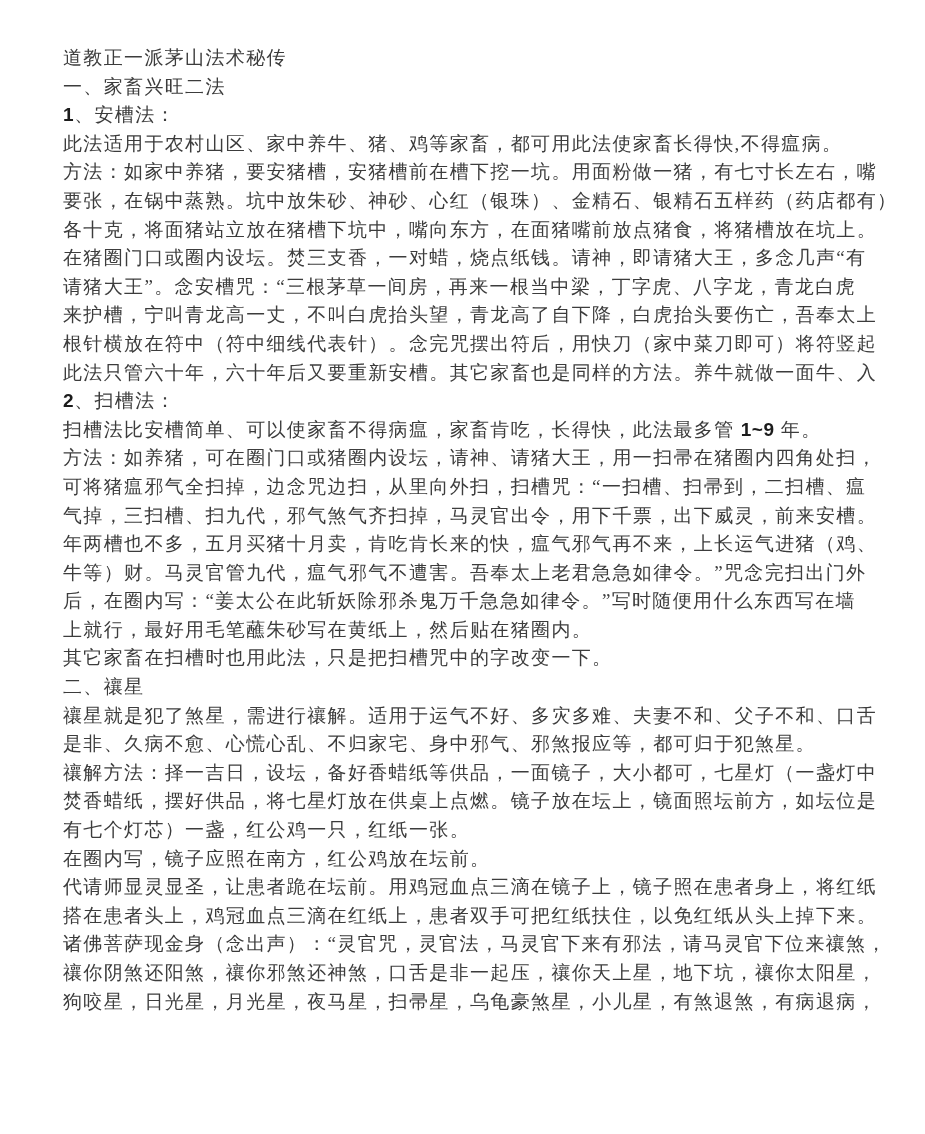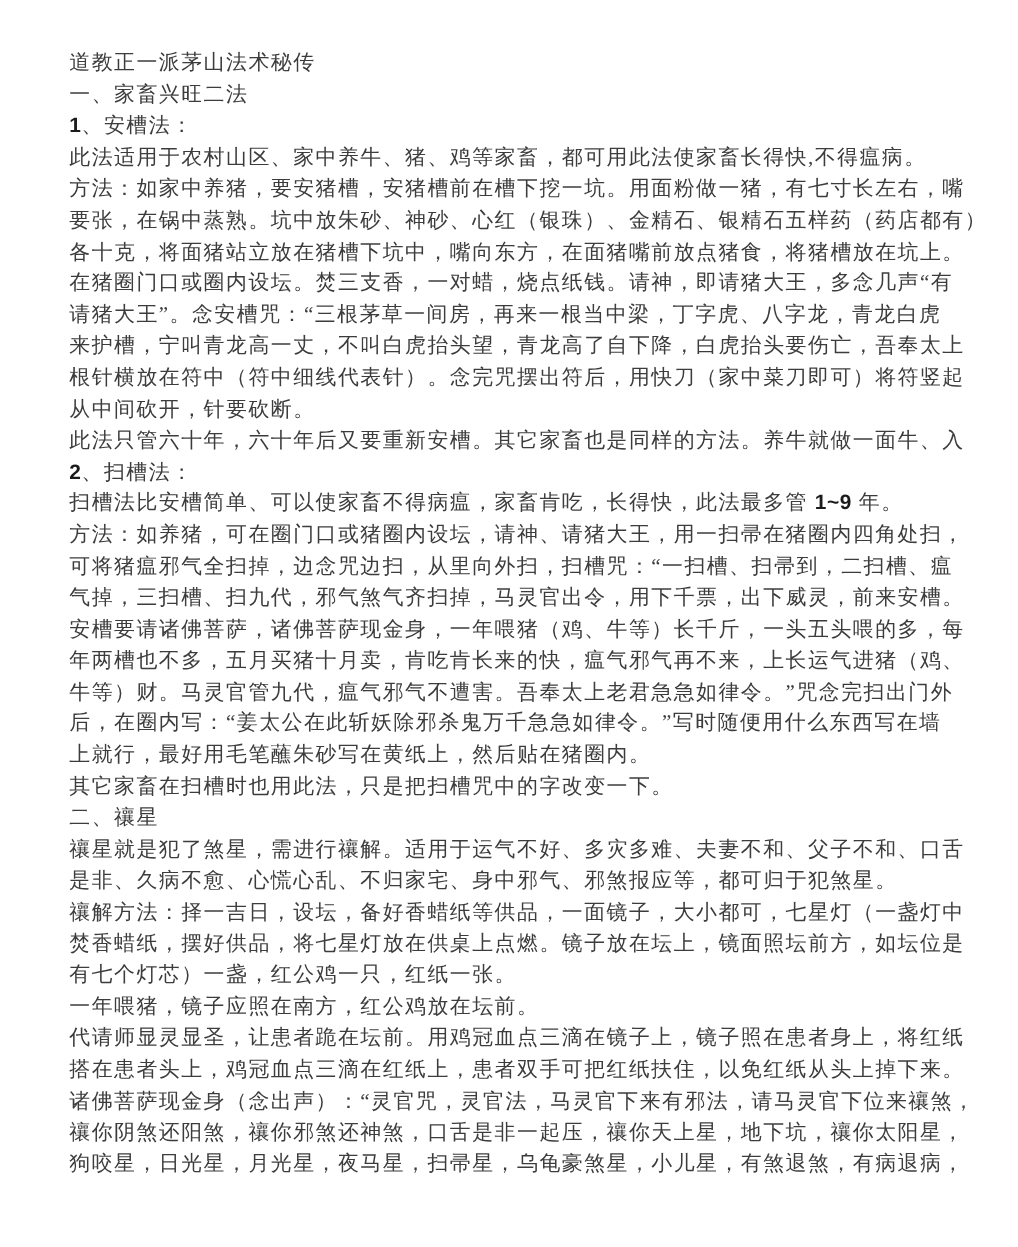--- a/index.html
+++ b/index.html
@@ -48,39 +48,37 @@
       <div class="line"><span>一、家畜兴旺二法</span></div>
       <div class="line"><span class="bnum">1</span><span>、安槽法：</span></div>
       <div class="line"><span>此法适用于农村山区、家中养牛、猪、鸡等家畜，都可用此法使家畜长得快,不得瘟病。</span></div>
       <div class="line"><span>方法：如家中养猪，要安猪槽，安猪槽前在槽下挖一坑。用面粉做一猪，有七寸长左右，嘴</span></div>
       <div class="line"><span>要张，在锅中蒸熟。坑中放朱砂、神砂、心红（银珠）、金精石、银精石五样药（药店都有）</span></div>
       <div class="line"><span>各十克，将面猪站立放在猪槽下坑中，嘴向东方，在面猪嘴前放点猪食，将猪槽放在坑上。</span></div>
       <div class="line"><span>在猪圈门口或圈内设坛。焚三支香，一对蜡，烧点纸钱。请神，即请猪大王，多念几声“有</span></div>
       <div class="line"><span>请猪大王”。念安槽咒：“三根茅草一间房，再来一根当中梁，丁字虎、八字龙，青龙白虎</span></div>
       <div class="line"><span>来护槽，宁叫青龙高一丈，不叫白虎抬头望，青龙高了自下降，白虎抬头要伤亡，吾奉太上</span></div>
       <div class="line"><span>根针横放在符中（符中细线代表针）。念完咒摆出符后，用快刀（家中菜刀即可）将符竖起</span></div>
-      <div class="line"><span>从中间砍开，针要砍断。</span></div>
       <div class="line"><span>此法只管六十年，六十年后又要重新安槽。其它家畜也是同样的方法。养牛就做一面牛、入</span></div>
       <div class="line"><span class="bnum">2</span><span>、扫槽法：</span></div>
       <div class="line"><span>扫槽法比安槽简单、可以使家畜不得病瘟，家畜肯吃，长得快，此法最多管 </span><span class="bnum">1~9</span><span> 年。</span></div>
       <div class="line"><span>方法：如养猪，可在圈门口或猪圈内设坛，请神、请猪大王，用一扫帚在猪圈内四角处扫，</span></div>
       <div class="line"><span>可将猪瘟邪气全扫掉，边念咒边扫，从里向外扫，扫槽咒：“一扫槽、扫帚到，二扫槽、瘟</span></div>
       <div class="line"><span>气掉，三扫槽、扫九代，邪气煞气齐扫掉，马灵官出令，用下千票，出下威灵，前来安槽。</span></div>
-      <div class="line"><span>安槽要请诸佛菩萨，诸佛菩萨现金身，一年喂猪（鸡、牛等）长千斤，一头五头喂的多，每</span></div>
       <div class="line"><span>年两槽也不多，五月买猪十月卖，肯吃肯长来的快，瘟气邪气再不来，上长运气进猪（鸡、</span></div>
       <div class="line"><span>牛等）财。马灵官管九代，瘟气邪气不遭害。吾奉太上老君急急如律令。”咒念完扫出门外</span></div>
       <div class="line"><span>后，在圈内写：“姜太公在此斩妖除邪杀鬼万千急急如律令。”写时随便用什么东西写在墙</span></div>
       <div class="line"><span>上就行，最好用毛笔蘸朱砂写在黄纸上，然后贴在猪圈内。</span></div>
       <div class="line"><span>其它家畜在扫槽时也用此法，只是把扫槽咒中的字改变一下。</span></div>
       <div class="line"><span>二、禳星</span></div>
       <div class="line"><span>禳星就是犯了煞星，需进行禳解。适用于运气不好、多灾多难、夫妻不和、父子不和、口舌</span></div>
       <div class="line"><span>是非、久病不愈、心慌心乱、不归家宅、身中邪气、邪煞报应等，都可归于犯煞星。</span></div>
       <div class="line"><span>禳解方法：择一吉日，设坛，备好香蜡纸等供品，一面镜子，大小都可，七星灯（一盏灯中</span></div>
       <div class="line"><span>焚香蜡纸，摆好供品，将七星灯放在供桌上点燃。镜子放在坛上，镜面照坛前方，如坛位是</span></div>
       <div class="line"><span>有七个灯芯）一盏，红公鸡一只，红纸一张。</span></div>
-      <div class="line"><span>一年喂猪，镜子应照在南方，红公鸡放在坛前。</span></div>
+      <div class="line"><span>在圈内写，镜子应照在南方，红公鸡放在坛前。</span></div>
       <div class="line"><span>代请师显灵显圣，让患者跪在坛前。用鸡冠血点三滴在镜子上，镜子照在患者身上，将红纸</span></div>
       <div class="line"><span>搭在患者头上，鸡冠血点三滴在红纸上，患者双手可把红纸扶住，以免红纸从头上掉下来。</span></div>
       <div class="line"><span>诸佛菩萨现金身（念出声）：“灵官咒，灵官法，马灵官下来有邪法，请马灵官下位来禳煞，</span></div>
       <div class="line"><span>禳你阴煞还阳煞，禳你邪煞还神煞，口舌是非一起压，禳你天上星，地下坑，禳你太阳星，</span></div>
       <div class="line"><span>狗咬星，日光星，月光星，夜马星，扫帚星，乌龟豪煞星，小儿星，有煞退煞，有病退病，</span></div>
     </div>
 </div>
 
 </body></html>

